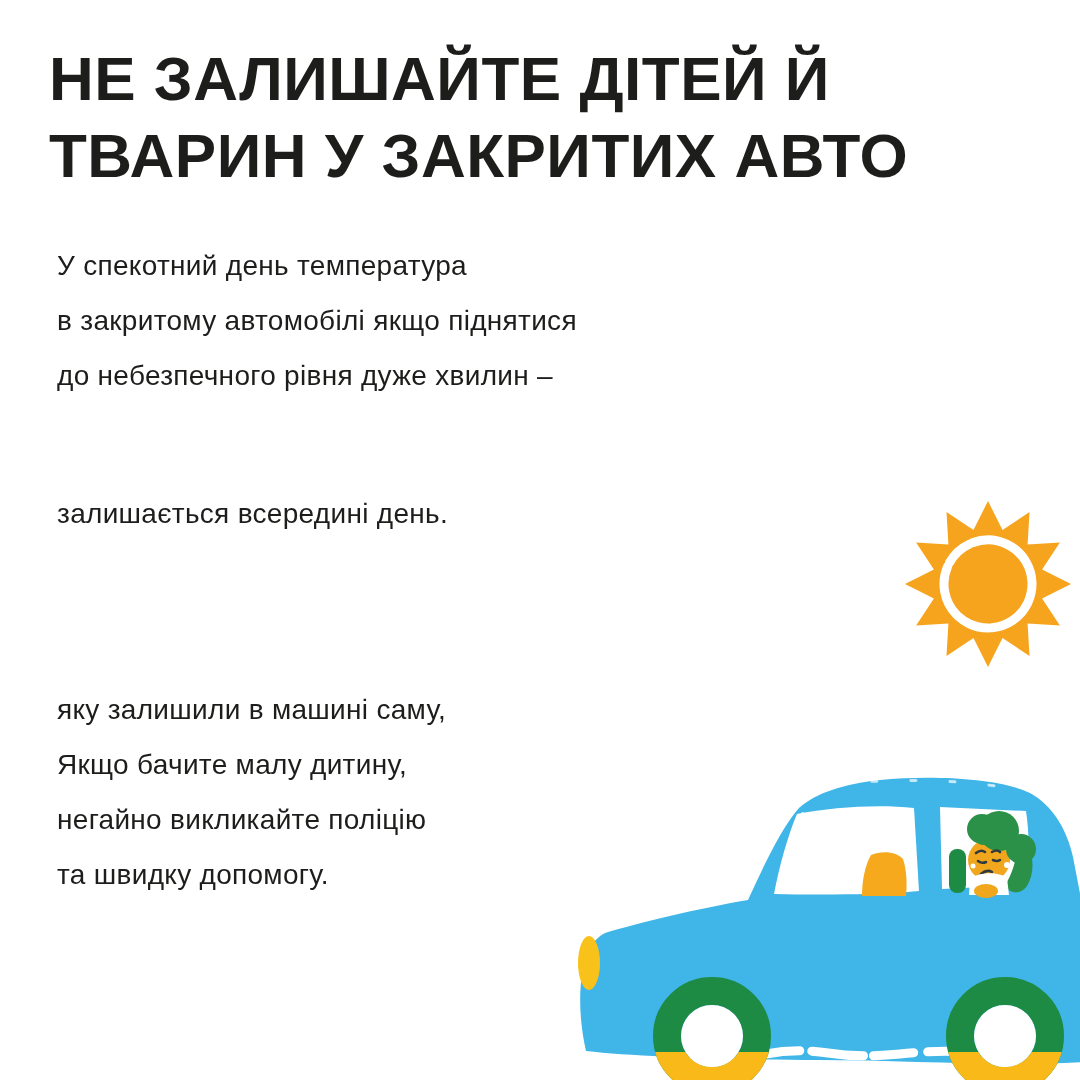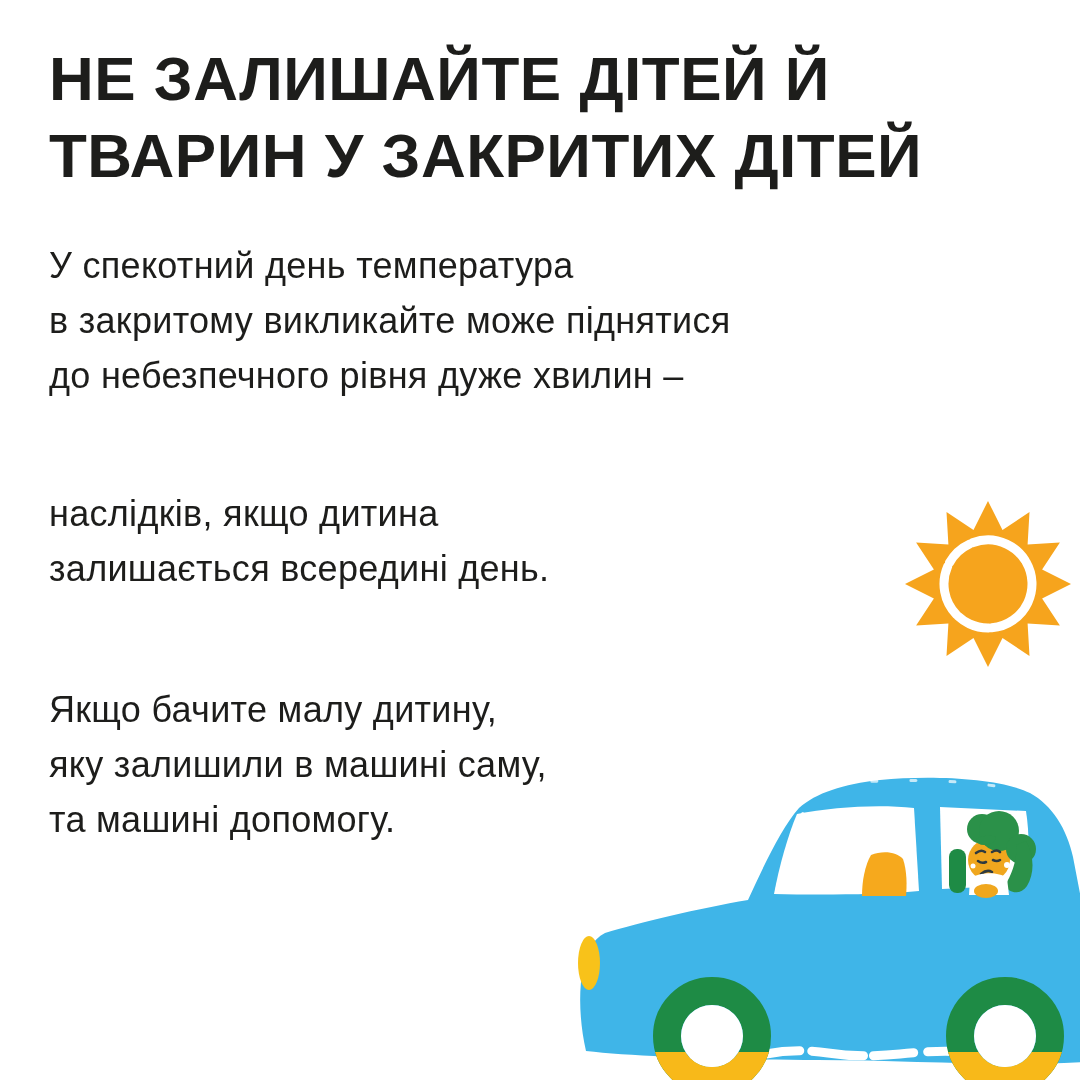--- a/index.html
+++ b/index.html
@@ -8,21 +8,21 @@
     background:#FFFFFF;overflow:hidden;
     font-family:"Liberation Sans","DejaVu Sans",sans-serif;
     color:#1D1D1B;
   }
   .title{
     position:absolute;left:49px;top:40px;margin:0;
     font-size:62px;line-height:77px;font-weight:700;letter-spacing:.5px;
     color:#1D1D1B;
   }
   .title .t-line{display:block;white-space:nowrap;}
-  .para{position:absolute;left:49px;font-size:36px;line-height:55px;
+  .para{position:absolute;left:57px;font-size:28px;line-height:55px;
     font-weight:500;letter-spacing:.3px;}
   .para .line{white-space:nowrap;}
   .p1{top:238px;}
   .p2{top:486px;}
   .p3{top:682px;}
   
   .hl{position:relative;display:inline-block;}
   .hl::after{
     content:"";position:absolute;z-index:-1;
     background:#F2B02A;
@@ -41,38 +41,38 @@
   .car{position:absolute;left:578px;top:757px;width:505px;height:323px;}
   svg{display:block;}
 </style>
 </head>
 <body>
 
 <div class="poster">
 
   <h1 class="title">
     <span class="t-line">НЕ ЗАЛИШАЙТЕ ДІТЕЙ Й</span>
-    <span class="t-line">ТВАРИН У ЗАКРИТИХ ДІТЕЙ</span>
+    <span class="t-line">ТВАРИН У ЗАКРИТИХ АВТО</span>
   </h1>
 
   <div class="para p1">
     <div class="line">У спекотний день температура</div>
-    <div class="line">в закритому викликайте може піднятися</div>
+    <div class="line">в закритому автомобілі якщо піднятися</div>
     <div class="line">до небезпечного рівня дуже хвилин –</div>
   </div>
 
   <div class="para p2">
-    <div class="line"><span class="hl hl-b">наслідків</span><span>, якщо дитина</span></div>
     <div class="line">залишається всередині день.</div>
   </div>
 
   <div class="para p3">
+    <div class="line">яку залишили в машині саму,</div>
     <div class="line">Якщо бачите малу дитину,</div>
-    <div class="line">яку залишили в машині саму,</div>
-    <div class="line">та машині допомогу.</div>
+    <div class="line">негайно викликайте поліцію</div>
+    <div class="line">та швидку допомогу.</div>
   </div>
 
   <div class="sun">
     <svg width="170" height="170" viewBox="0 0 170 170" aria-hidden="true">
       <polygon fill="#F6A41D" points="85,2 99.5,30.9 126.5,13.1 124.6,45.4 156.9,43.5 139.1,70.5 168,85 139.1,99.5 156.9,126.5 124.6,124.6 126.5,156.9 99.5,139.1 85,168 70.5,139.1 43.5,156.9 45.4,124.6 13.1,126.5 30.9,99.5 2,85 30.9,70.5 13.1,43.5 45.4,45.4 43.5,13.1 70.5,30.9"></polygon>
       <circle cx="85" cy="85" r="44" fill="none" stroke="#FFFFFF" stroke-width="9" stroke-linecap="round" stroke-dasharray="46 3 34 2 52 4 28 3 60 2" transform="rotate(25 85 85)"></circle>
     </svg>
   </div>
 
   <div class="car">

